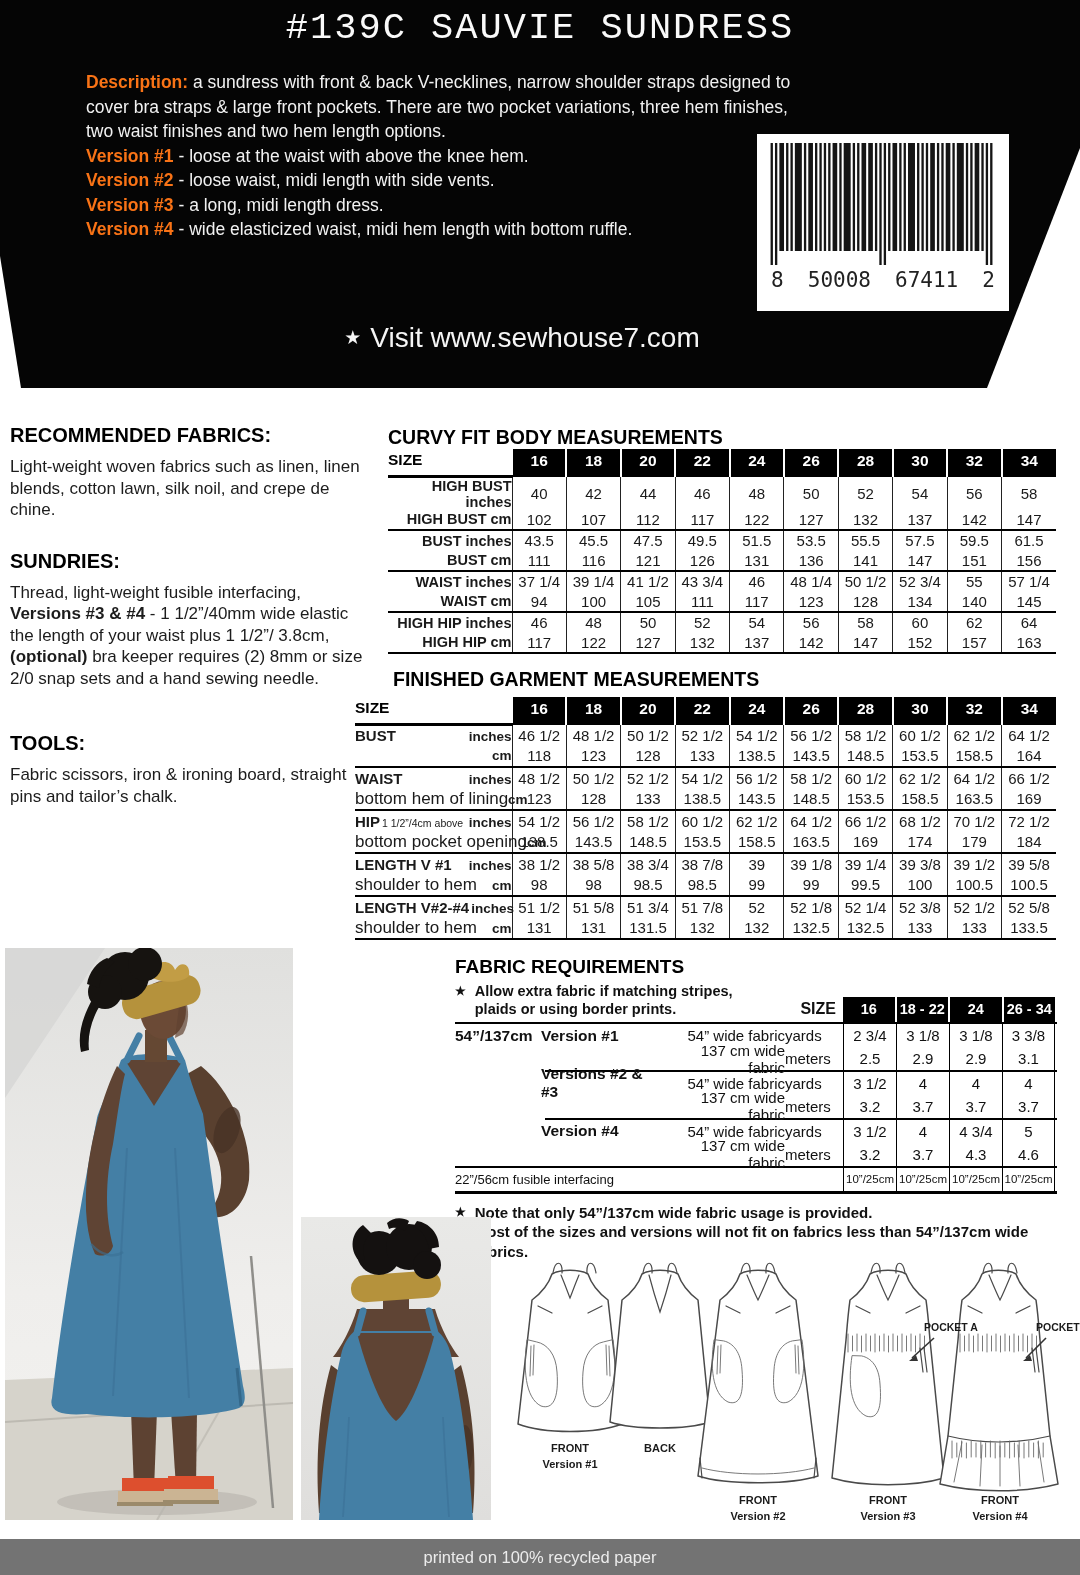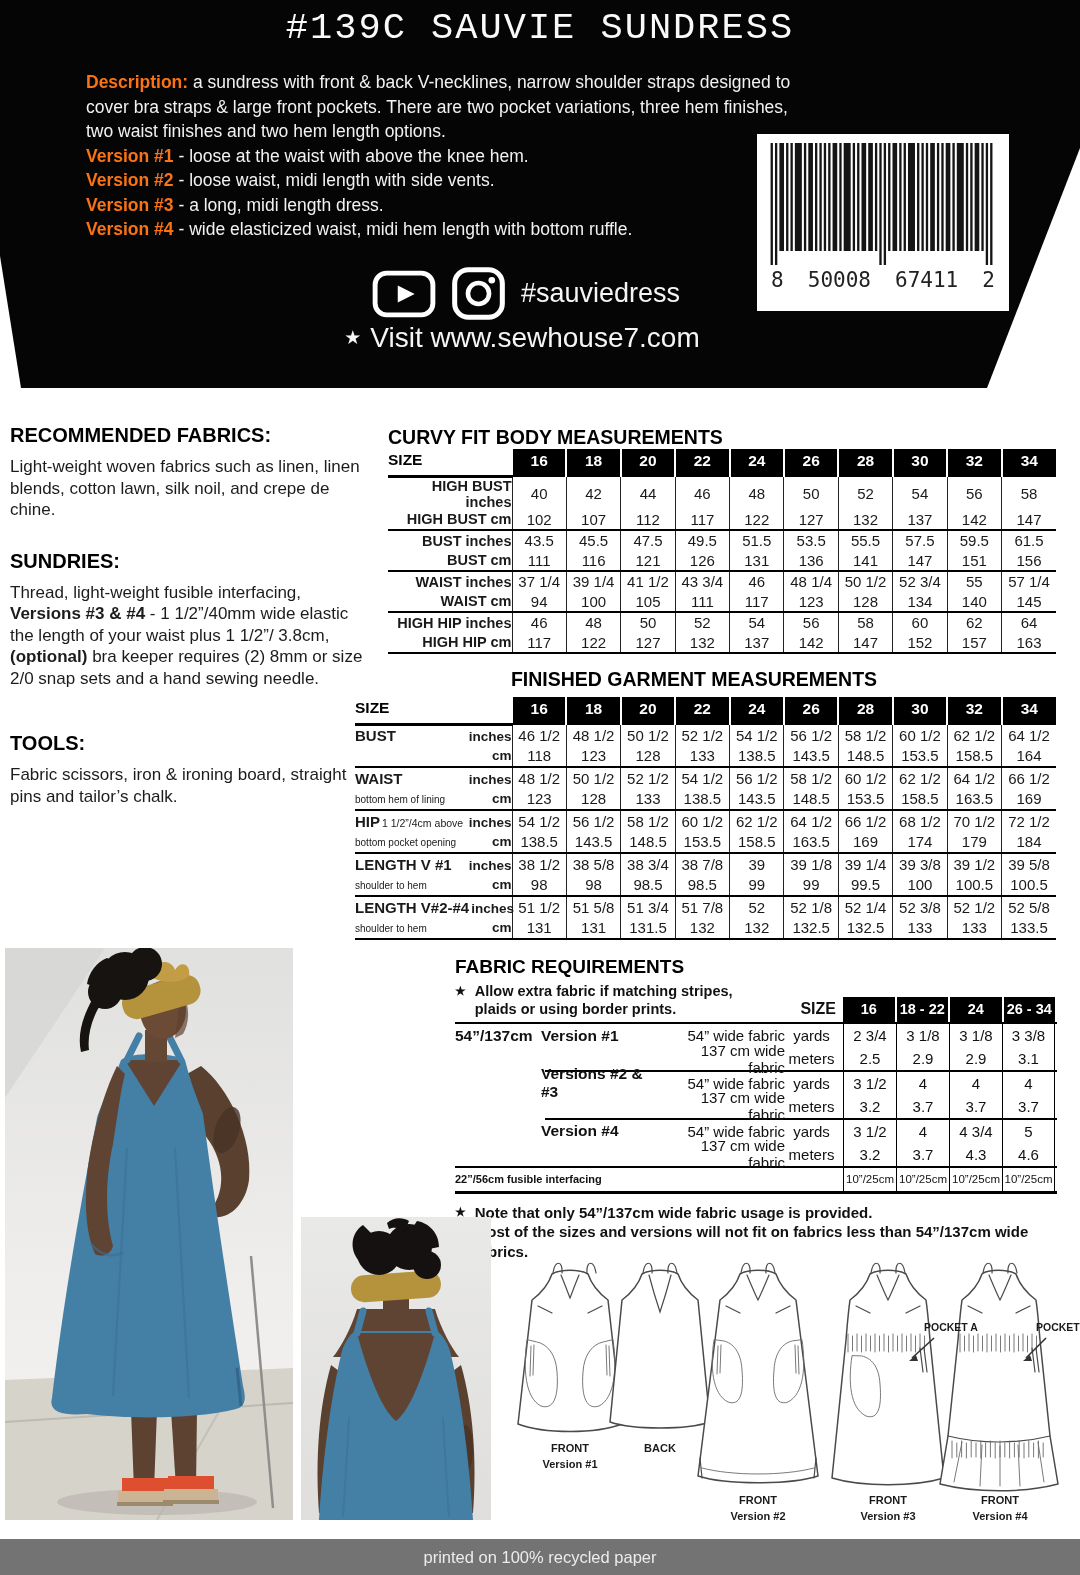--- a/index.html
+++ b/index.html
@@ -30,57 +30,57 @@
   .leftcol{position:absolute;left:10px;top:424px;width:358px}
   .leftcol h2{font-size:20px;font-weight:700;margin-bottom:9px;color:#000}
   .leftcol p{font-size:17px;line-height:21.5px;color:#1c1c1c}
   .sec{margin-bottom:29px}
   .sec-sundries{margin-bottom:43px}
 
   
   .curvy{position:absolute;left:388px;top:426px;width:668px}
   .curvy h2{font-size:19.5px;color:#000}
   .finished{position:absolute;left:355px;top:668px;width:701px}
-  .finished h2{font-size:19.5px;margin-bottom:6px;padding-left:38px;text-align:center;width:640px;color:#000}
+  .finished h2{font-size:19.5px;margin-bottom:6px;padding-left:38px;text-align:left;width:640px;color:#000}
   table.meas{border-collapse:collapse;width:100%;table-layout:fixed}
   table.meas th.szlab{text-align:left;font-size:15.5px;border-bottom:3px solid #000;padding-bottom:4px;color:#000}
   table.meas th.szcol{background:#000;color:#fff;font-size:15.5px;border-left:2px solid #fff;padding:3px 0 5px}
   table.meas td{font-size:15px;text-align:center;height:20.5px;color:#1a1a1a;padding:0;vertical-align:middle}
   table.meas td.val{border-left:1.2px solid #222}
   table.meas tr.gtop td{border-top:2.4px solid #000}
   table.meas tbody tr:last-child td{border-bottom:2.6px solid #000}
   table.meas td.rlab{text-align:right;font-weight:700;font-size:14.5px}
   .finished table.meas td{height:21.5px}
   td.flab{padding:0 3px 0 0}
   .flabwrap{display:flex;justify-content:space-between;align-items:baseline}
   .lab-main{font-weight:700;font-size:15px;white-space:nowrap}
   .lab-inline{font-size:10.5px;margin-left:2px;white-space:nowrap}
-  .lab-sub{font-size:10px;white-space:nowrap}
+  .lab-sub{font-size:17px;white-space:nowrap}
   .unit{font-weight:700;font-size:13.5px}
 
   
   .fabric{position:absolute;left:455px;top:956px;width:602px}
   .fabric h2{font-size:19px;margin-bottom:5px;color:#000}
   .fhead{display:flex;align-items:flex-end;border-bottom:2.6px solid #000;padding-bottom:0}
   .fnote{width:334px;display:flex;gap:9px;font-size:14.5px;font-weight:700;line-height:17.5px;padding-bottom:4px}
   .fnote .star{font-size:12px;line-height:17.5px}
   .fsize{width:54px;text-align:right;font-weight:700;font-size:16px;padding:0 7px 4px 0}
   .fcells{width:212px;display:flex;gap:2px}
   .fcells .cell{flex:1;background:#000;color:#fff;font-weight:700;font-size:14.5px;text-align:center;padding:4px 0 5px}
   .frow{display:flex;align-items:center;height:23px;font-size:15px}
   .fpre{width:86px;font-weight:700;font-size:15.5px}
   .fname{width:120px;font-weight:700;font-size:15.5px}
   .ffab{width:124px;text-align:right}
-  .funit{width:58px;text-align:center;padding-right:5px}
+  .funit{width:58px;text-align:left;padding-right:5px}
   .fval{width:53px;align-self:stretch;display:flex;align-items:center;justify-content:center;
         border-left:1.4px solid #000}
   .frow .fval:last-child,.finter .fval:last-child{border-right:1.4px solid #000}
   .fsep{height:1.8px;background:#000;margin-left:90px}
   .finter{display:flex;align-items:center;height:28px;border-top:2.6px solid #000;border-bottom:3px solid #000}
-  .finter .flabel{width:388px;font-weight:700;font-size:11px}
+  .finter .flabel{width:388px;font-weight:400;font-size:13px}
   .finter .fval{font-size:11.5px}
   .ffoot{display:flex;gap:9px;margin-top:9px;font-size:15px;font-weight:700;line-height:19.5px}
   .ffoot .star{font-size:12px}
 
   
   .photo-front{position:absolute;left:5px;top:948px;width:288px;height:572px}
   .photo-back{position:absolute;left:301px;top:1217px;width:190px;height:303px}
   .drawings{position:absolute;left:500px;top:1248px;width:580px;height:292px}
   .photo-front svg,.photo-back svg,.drawings svg{display:block;width:100%;height:100%}
   .ln{fill:#fff;stroke:#4a4a4a;stroke-width:1.5;stroke-linejoin:round;stroke-linecap:round}
@@ -151,32 +151,20 @@
           <rect x="239.3" y="0" width="2.6" height="108"></rect>
           <rect x="244.2" y="0" width="2.6" height="122"></rect>
           <rect x="249.1" y="0" width="2.6" height="122"></rect>
         </svg>
       <div class="bc-digits">
         <span>8</span>
         <span>50008</span>
         <span>67411</span>
         <span>2</span>
       </div>
-    </div>
-    <div class="social">
-      <svg class="icon-yt" viewBox="0 0 72 54">
-        <rect x="3.5" y="3.5" width="65" height="47" rx="13" fill="none" stroke="#fff" stroke-width="5.5"></rect>
-        <path d="M29 17.5 L48 27 L29 36.5 Z" fill="#fff"></path>
-      </svg>
-      <svg class="icon-ig" viewBox="0 0 60 60">
-        <rect x="4" y="4" width="52" height="52" rx="15" fill="none" stroke="#fff" stroke-width="5.5"></rect>
-        <circle cx="30" cy="30" r="11.5" fill="none" stroke="#fff" stroke-width="5"></circle>
-        <circle cx="44.5" cy="15.5" r="3.6" fill="#fff"></circle>
-      </svg>
-      <span class="hashtag">#sauviedress</span>
     </div>
     <div class="visit">
       <span class="star">★</span><span>Visit www.sewhouse7.com</span>
     </div>
   </header>
 
   <aside class="leftcol">
     <section class="sec">
       <h2>RECOMMENDED FABRICS:</h2>
       <p>Light-weight woven fabrics such as linen, linen blends, cotton lawn, silk noil, and crepe de chine.</p>

